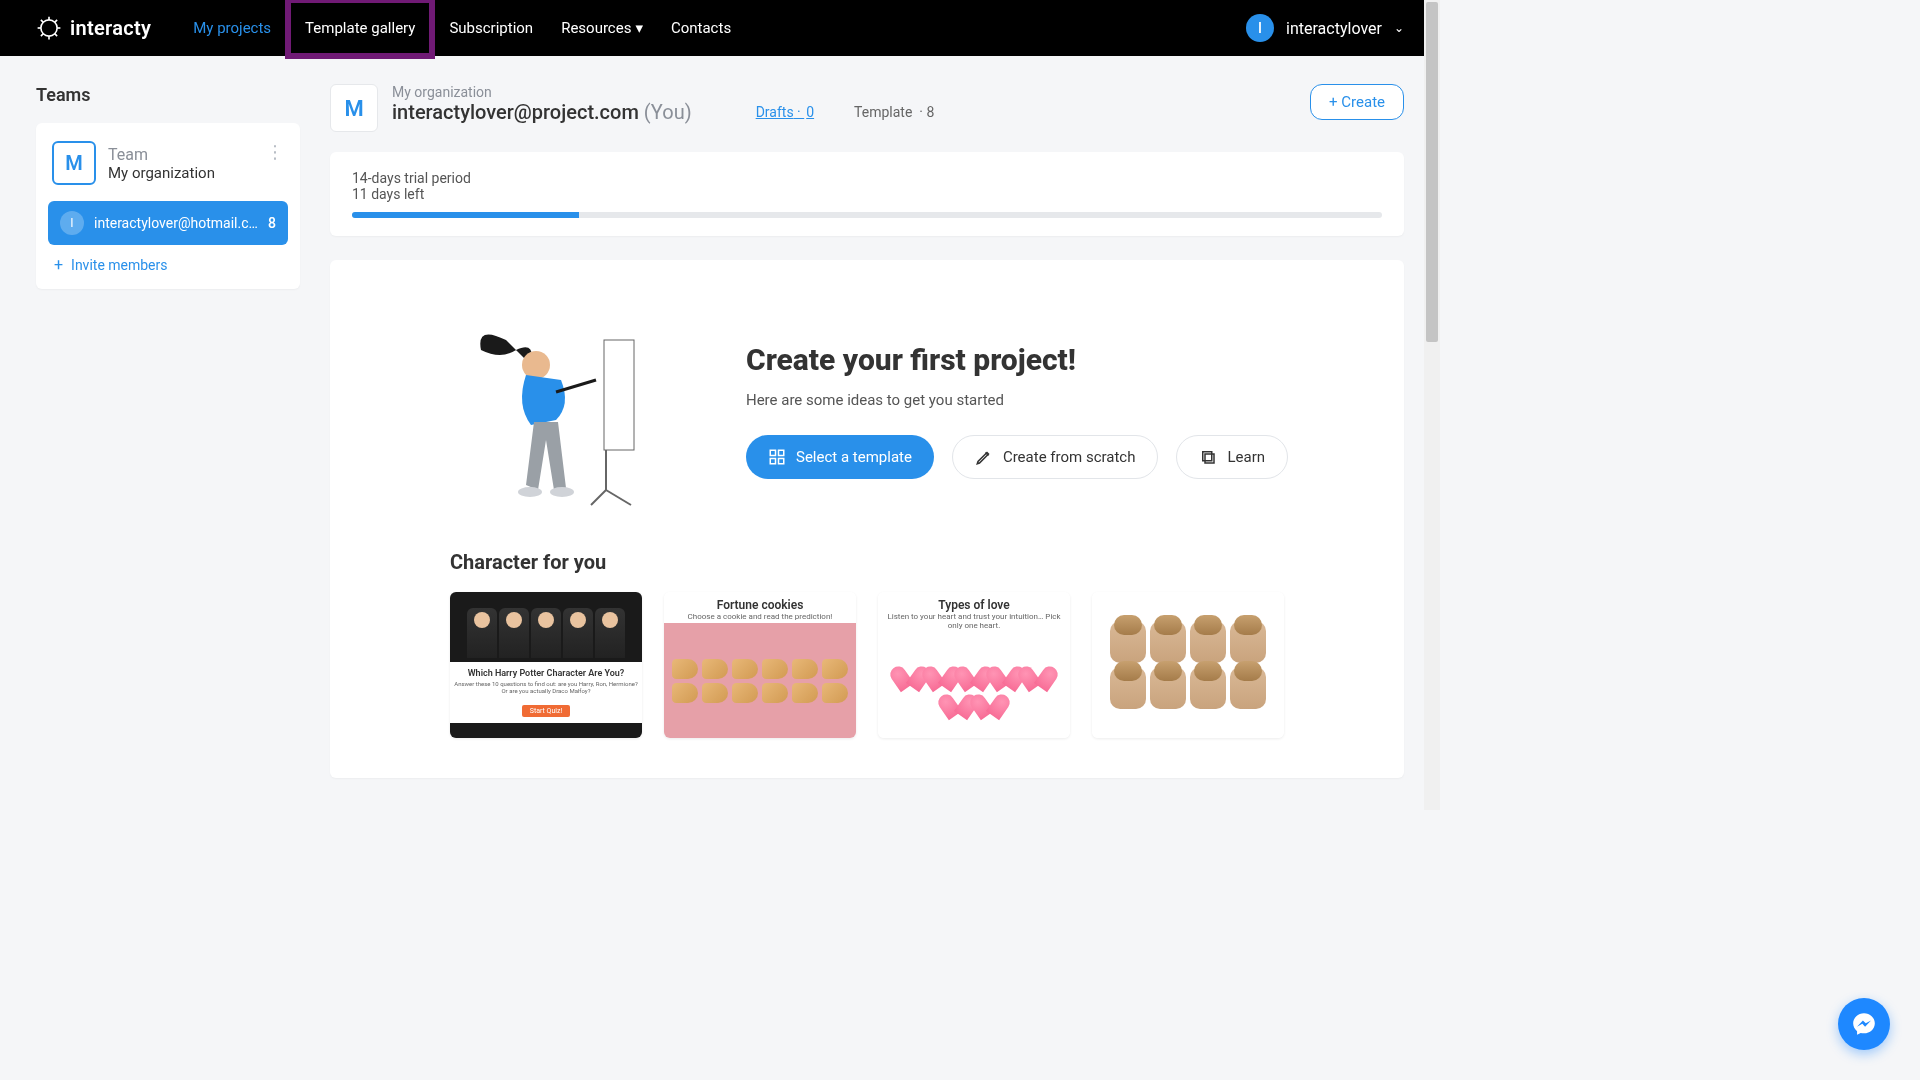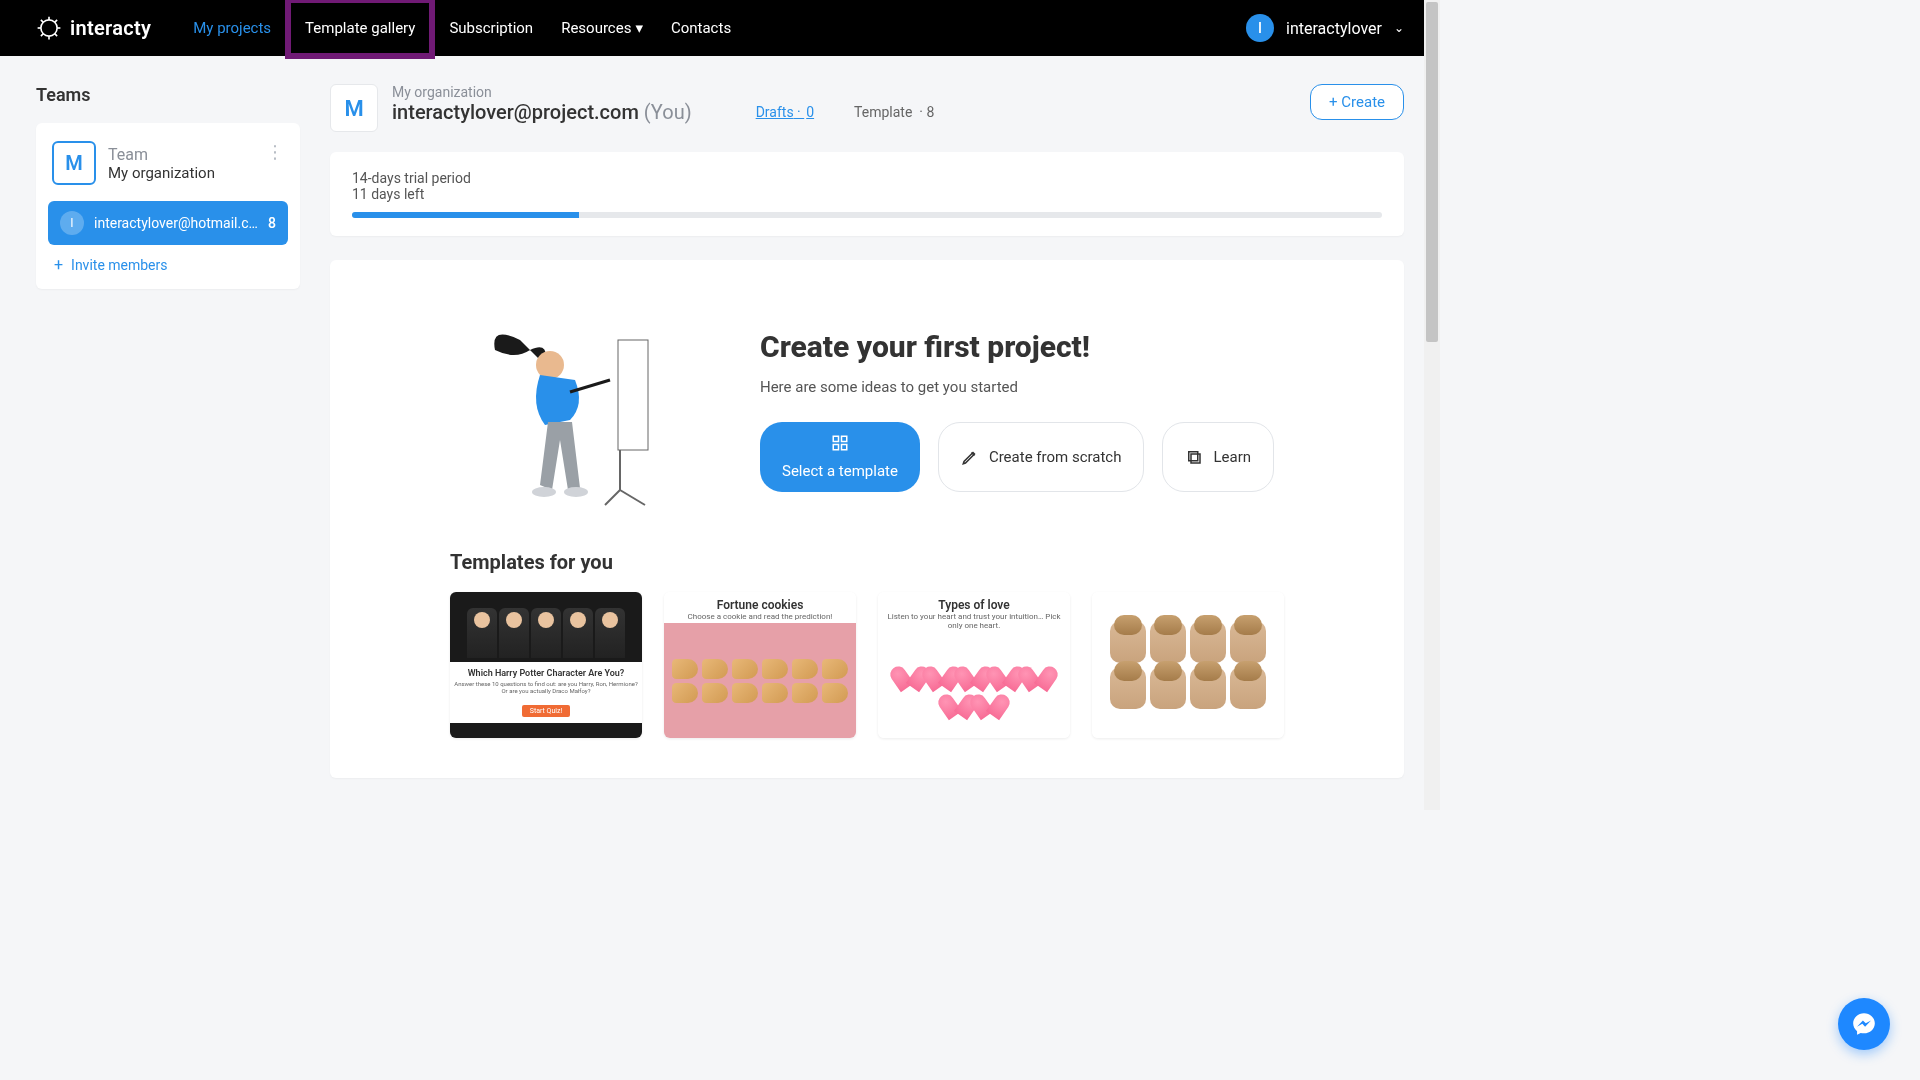--- a/index.html
+++ b/index.html
@@ -52,21 +52,21 @@
 .trial-top { display:flex; justify-content:space-between; font-size:14px; color:#555; margin-bottom:10px;flex-direction:column; }
 .progress { width:100%; height:6px; background:#e6e8eb; border-radius:3px; overflow:hidden; }
 .progress .bar { height:100%; background:#2990ea; width:22%; }
 .hero-card { background:#fff; border-radius:6px; margin-top:24px; padding:50px 60px 40px; box-shadow:0 1px 2px rgba(0,0,0,.04); }
 .hero-top { display:flex; align-items:center; gap:80px; justify-content:center; }
 .illus { width:220px; height:200px; position:relative; }
 .hero-text h1 { font-size:30px; font-weight:800; margin-bottom:14px; }
 .hero-text p { font-size:15px; color:#555; margin-bottom:26px; }
 .hero-buttons { display:flex; gap:18px; flex-wrap:wrap; }
 .btn { display:inline-flex; align-items:center; gap:10px; font-size:15px; padding:12px 22px; border-radius:22px; cursor:pointer; border:none; }
-.btn-primary { background:#2990ea; color:#fff;flex-direction:column; }
+.btn-primary { background:#2990ea; color:#fff; }
 .btn-secondary { background:#fff; border:1px solid #e2e5e9; color:#333; }
 .btn svg { width:18px; height:18px; }
 .templates-h { font-size:20px; font-weight:700; margin:40px 0 18px 60px; }
 .templates-row { display:flex; gap:22px; padding:0 60px; }
 .tpl { width:200px; height:146px; border-radius:6px; background:#fff; box-shadow:0 1px 3px rgba(0,0,0,.08); cursor:pointer; overflow:hidden; display:flex; flex-direction:column; }
 .tpl .thead { text-align:center; padding:6px 6px 2px; font-size:11px; background:#fff; }
 .tpl .thead .tt { font-weight:600; font-size:12px; }
 .tpl .thead .ts { font-size:8px; color:#666; }
 .tpl .tbody { flex:1; display:flex; flex-wrap:wrap; align-content:center; justify-content:center; gap:4px; padding:6px; }
 .tpl1 .tbody { background:#e6a0a8; }
@@ -231,21 +231,21 @@
               <svg viewBox="0 0 24 24" fill="none" stroke="#333" stroke-width="2">
                   <rect x="5" y="5" width="12" height="12"></rect>
                   <rect x="8" y="8" width="12" height="12"></rect>
                 </svg>
               <span>Learn</span>
             </button>
           </div>
         </div>
       </div>
 
-      <h3 class="templates-h">Templates for you</h3>
+      <h3 class="templates-h">Character for you</h3>
       <div class="templates-row">
         <div class="tpl tpl2">
           <div class="top2">
             <div class="lego"></div>
               <div class="lego"></div>
               <div class="lego"></div>
               <div class="lego"></div>
               <div class="lego"></div>
           </div>
           <div class="bot2">

